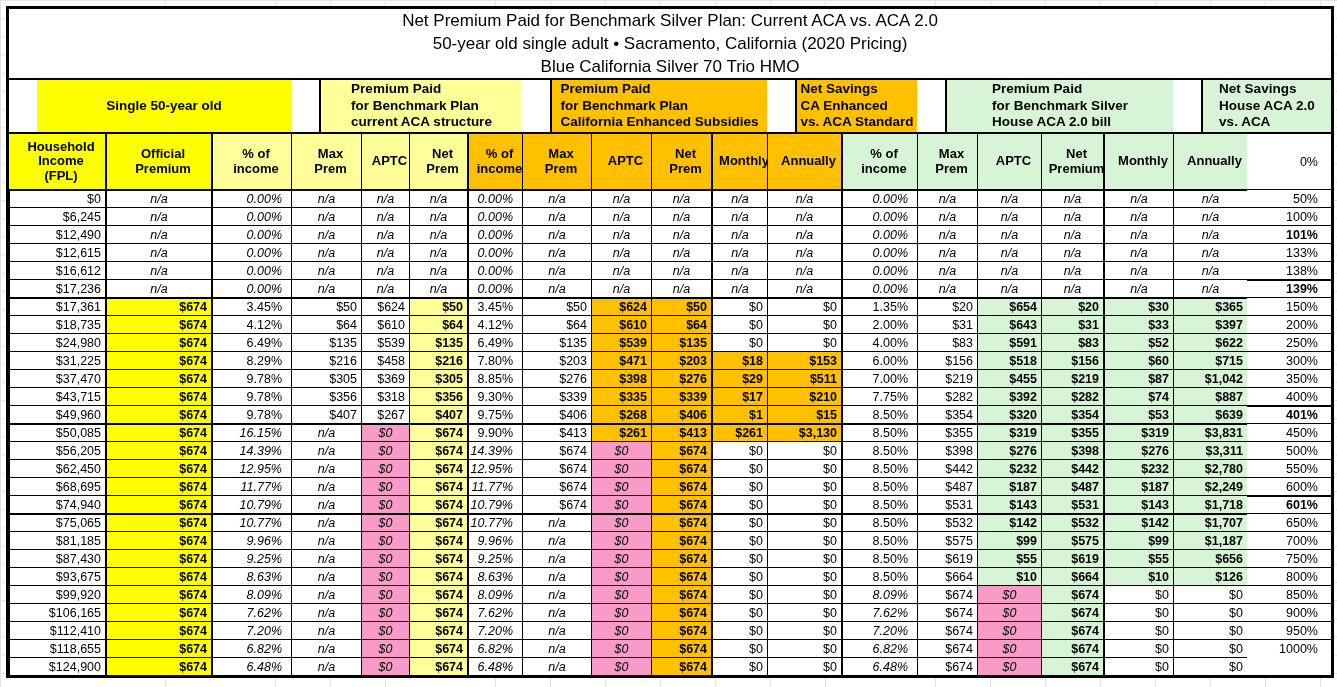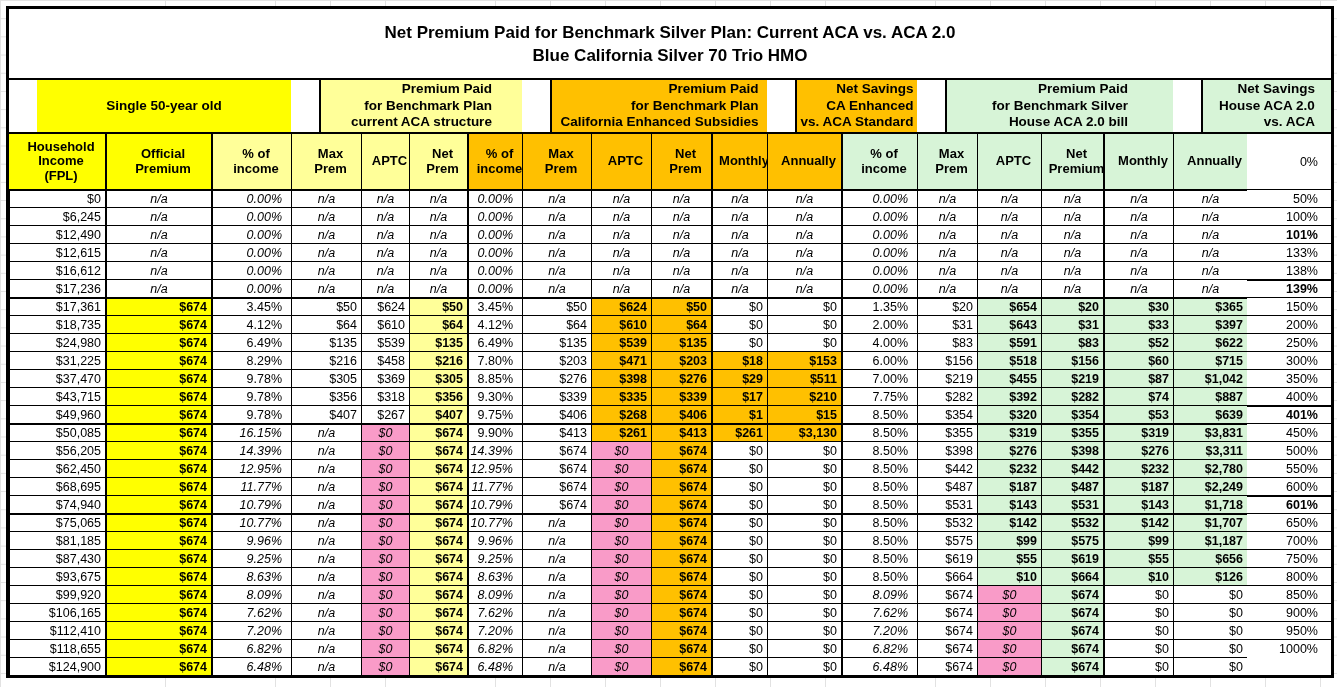--- a/index.html
+++ b/index.html
@@ -14,36 +14,36 @@
   }
   .table{
     position:absolute;top:6px;left:6px;
     border:3px solid #000;background:#fff;
   }
   .title-block{
     width:1322px;height:69px;border-bottom:2px solid #000;
     display:flex;flex-direction:column;justify-content:center;align-items:center;
     background:#fff;
   }
-  .title-line{font-weight:bold;font-size:17px;line-height:23px;white-space:nowrap;}
+  .title-line{font-weight:normal;font-size:17px;line-height:23px;white-space:nowrap;}
   .grid{
     display:grid;width:1322px;
     grid-template-columns:96px 106px 80px 70px 48px 58px 55px 69px 60px 60px 56px 74px 76px 60px 64px 62px 70px 74px 84px;
     grid-template-rows:52px 57px repeat(27,18px);
     background:#fff;
   }
   .grid > div{
     box-sizing:border-box;border-left:1px solid #000;border-top:1px solid #000;
     overflow:hidden;background:#fff;
   }
   .grid > .c0{border-left:none;}
   .grid > .gb{border-left-width:2px;}
   .grid > .r0{border-top:none;}
   .gh{
-    display:flex;align-items:center;justify-content:center;text-align:right;
+    display:flex;align-items:center;justify-content:center;text-align:left;
     font-weight:bold;font-size:13.5px;line-height:1.22;white-space:pre-line;margin-left:28px;
   }
   .sp2{grid-column:span 2;} .sp3{grid-column:span 3;} .sp4{grid-column:span 4;}
   .th{
     display:flex;align-items:center;justify-content:center;text-align:center;
     font-weight:bold;font-size:13px;line-height:1.1;white-space:pre-line;
     border-top-width:2px !important;
     padding-left:8px;
   }
   .td{
@@ -65,20 +65,21 @@
   .s-o{background:var(--orange) !important;font-weight:bold;}
   .s-g{background:var(--green) !important;font-weight:bold;}
   .s-p{background:var(--pink) !important;font-style:italic;justify-content:center;padding-right:0 !important;}
 </style>
 </head>
 <body>
 
 <div class="table">
   <div class="title-block">
     <div class="title-line">Net Premium Paid for Benchmark Silver Plan: Current ACA vs. ACA 2.0</div>
+    <div class="title-line">50-year old single adult • Sacramento, California (2020 Pricing)</div>
     <div class="title-line">Blue California Silver 70 Trio HMO</div>
   </div>
   <div class="grid" id="grid">
     <div class="gh sp3 r0 c0 bg-yellow">Single 50-year old</div>
     <div class="gh sp4 r0 gb bg-lyellow">Premium Paid
 for Benchmark Plan
 current ACA structure</div>
     <div class="gh sp4 r0 gb bg-orange">Premium Paid
 for Benchmark Plan
 California Enhanced Subsidies</div>

